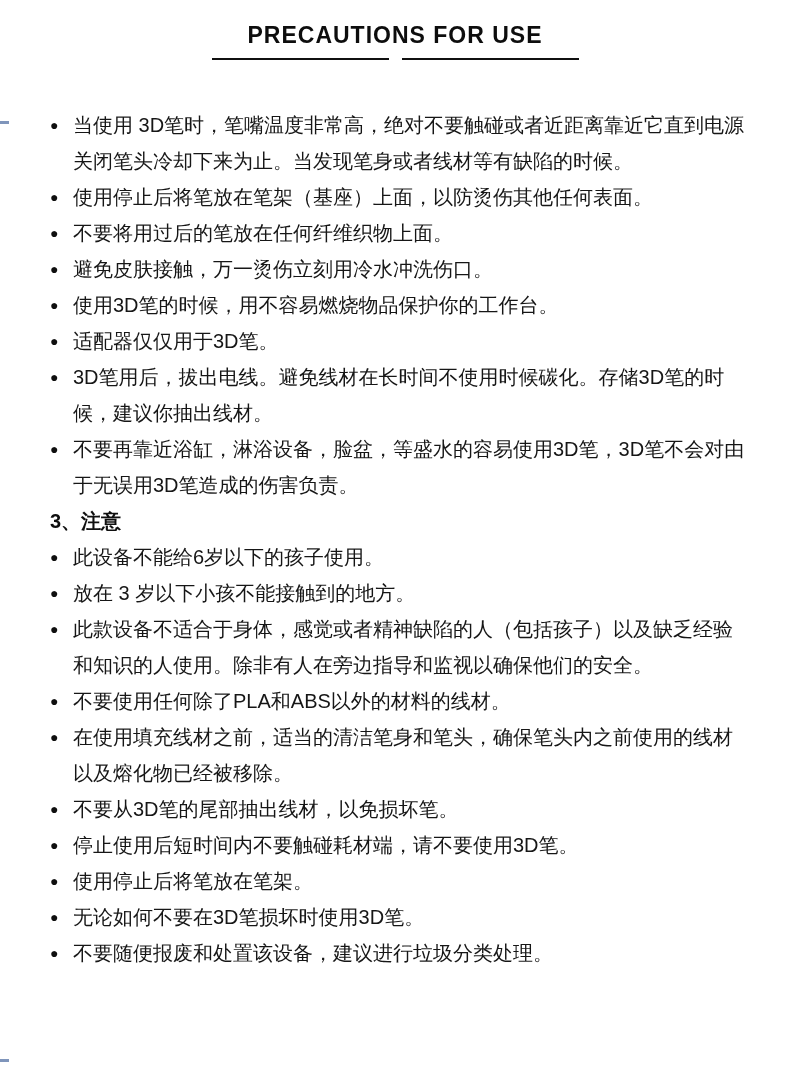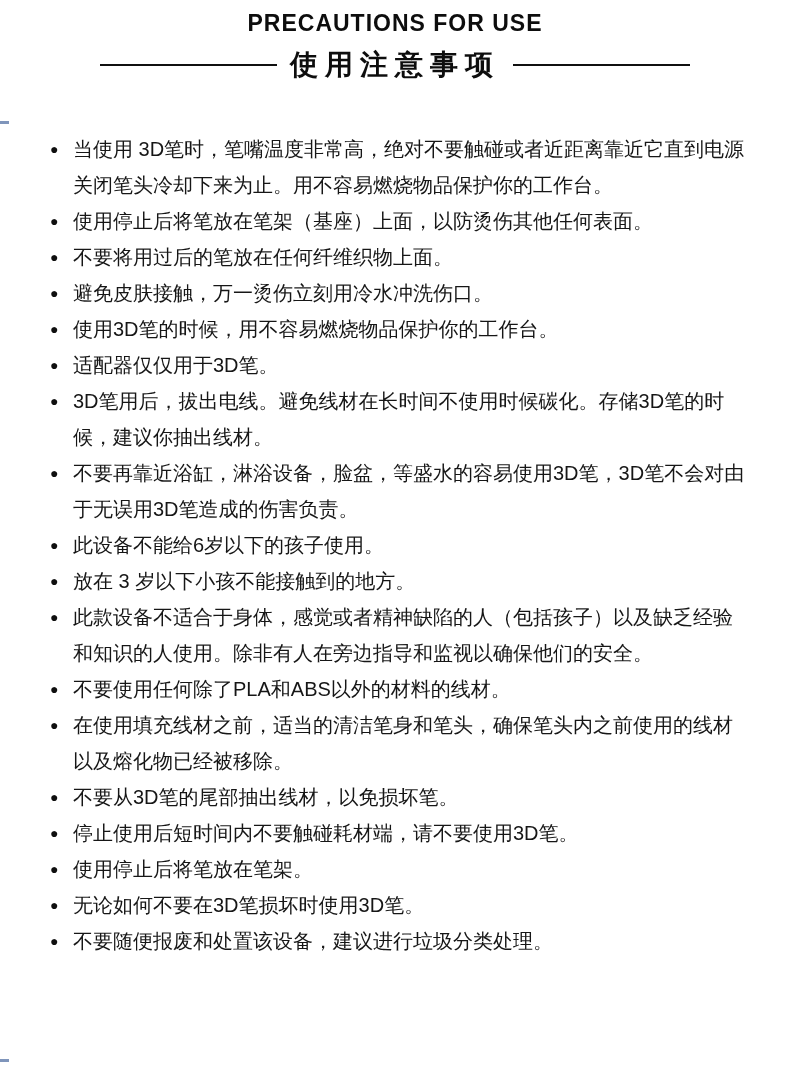--- a/index.html
+++ b/index.html
@@ -13,21 +13,21 @@
     overflow: hidden;
   }
   .page {
     position: relative;
     width: 790px;
     height: 1088px;
     background: #ffffff;
   }
   
   .title-en {
-    padding-top: 10px;
+    padding-top: 22px;
     text-align: center;
     font-size: 23px;
     font-weight: bold;
     letter-spacing: 1px;
     color: #0d0d0d;
   }
   .title-row {
     margin-top: 9px;
     display: flex;
     align-items: center;
@@ -89,29 +89,28 @@
 
 <div class="page">
 
   <div class="artifact artifact-top" style="background: rgb(127, 149, 187);"></div>
   <div class="artifact artifact-bottom" style="background: rgb(127, 149, 187);"></div>
 
   <header>
     <h1 class="title-en">PRECAUTIONS FOR USE</h1>
     <div class="title-row">
       <span class="title-line" style="background: rgb(16, 16, 16);"></span>
-      <span class="title-zh">使用注意事项</span>
       <span class="title-line" style="background: rgb(16, 16, 16);"></span>
     </div>
   </header>
 
   <main class="content">
       <div class="bullet-row">
         <span class="dot">●</span>
-        <span class="bullet-text">当使用 3D笔时，笔嘴温度非常高，绝对不要触碰或者近距离靠近它直到电源关闭笔头冷却下来为止。用不容易燃烧物品保护你的工作台。</span>
+        <span class="bullet-text">当使用 3D笔时，笔嘴温度非常高，绝对不要触碰或者近距离靠近它直到电源关闭笔头冷却下来为止。当发现笔身或者线材等有缺陷的时候。</span>
       </div>
       <div class="bullet-row">
         <span class="dot">●</span>
         <span class="bullet-text">使用停止后将笔放在笔架（基座）上面，以防烫伤其他任何表面。</span>
       </div>
       <div class="bullet-row">
         <span class="dot">●</span>
         <span class="bullet-text">不要将用过后的笔放在任何纤维织物上面。</span>
       </div>
       <div class="bullet-row">
@@ -127,20 +126,21 @@
         <span class="bullet-text">适配器仅仅用于3D笔。</span>
       </div>
       <div class="bullet-row">
         <span class="dot">●</span>
         <span class="bullet-text">3D笔用后，拔出电线。避免线材在长时间不使用时候碳化。存储3D笔的时候，建议你抽出线材。</span>
       </div>
       <div class="bullet-row">
         <span class="dot">●</span>
         <span class="bullet-text">不要再靠近浴缸，淋浴设备，脸盆，等盛水的容易使用3D笔，3D笔不会对由于无误用3D笔造成的伤害负责。</span>
       </div>
+      <div class="section-heading">3、注意</div>
       <div class="bullet-row">
         <span class="dot">●</span>
         <span class="bullet-text">此设备不能给6岁以下的孩子使用。</span>
       </div>
       <div class="bullet-row">
         <span class="dot">●</span>
         <span class="bullet-text">放在 3 岁以下小孩不能接触到的地方。</span>
       </div>
       <div class="bullet-row">
         <span class="dot">●</span>

